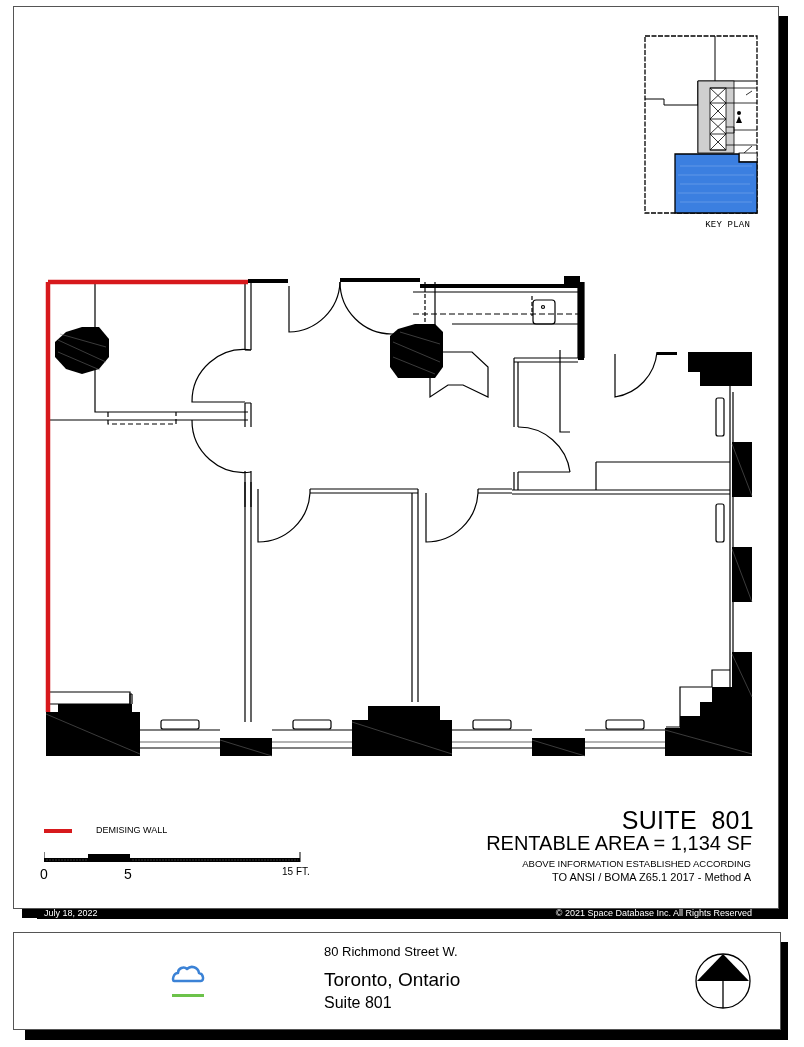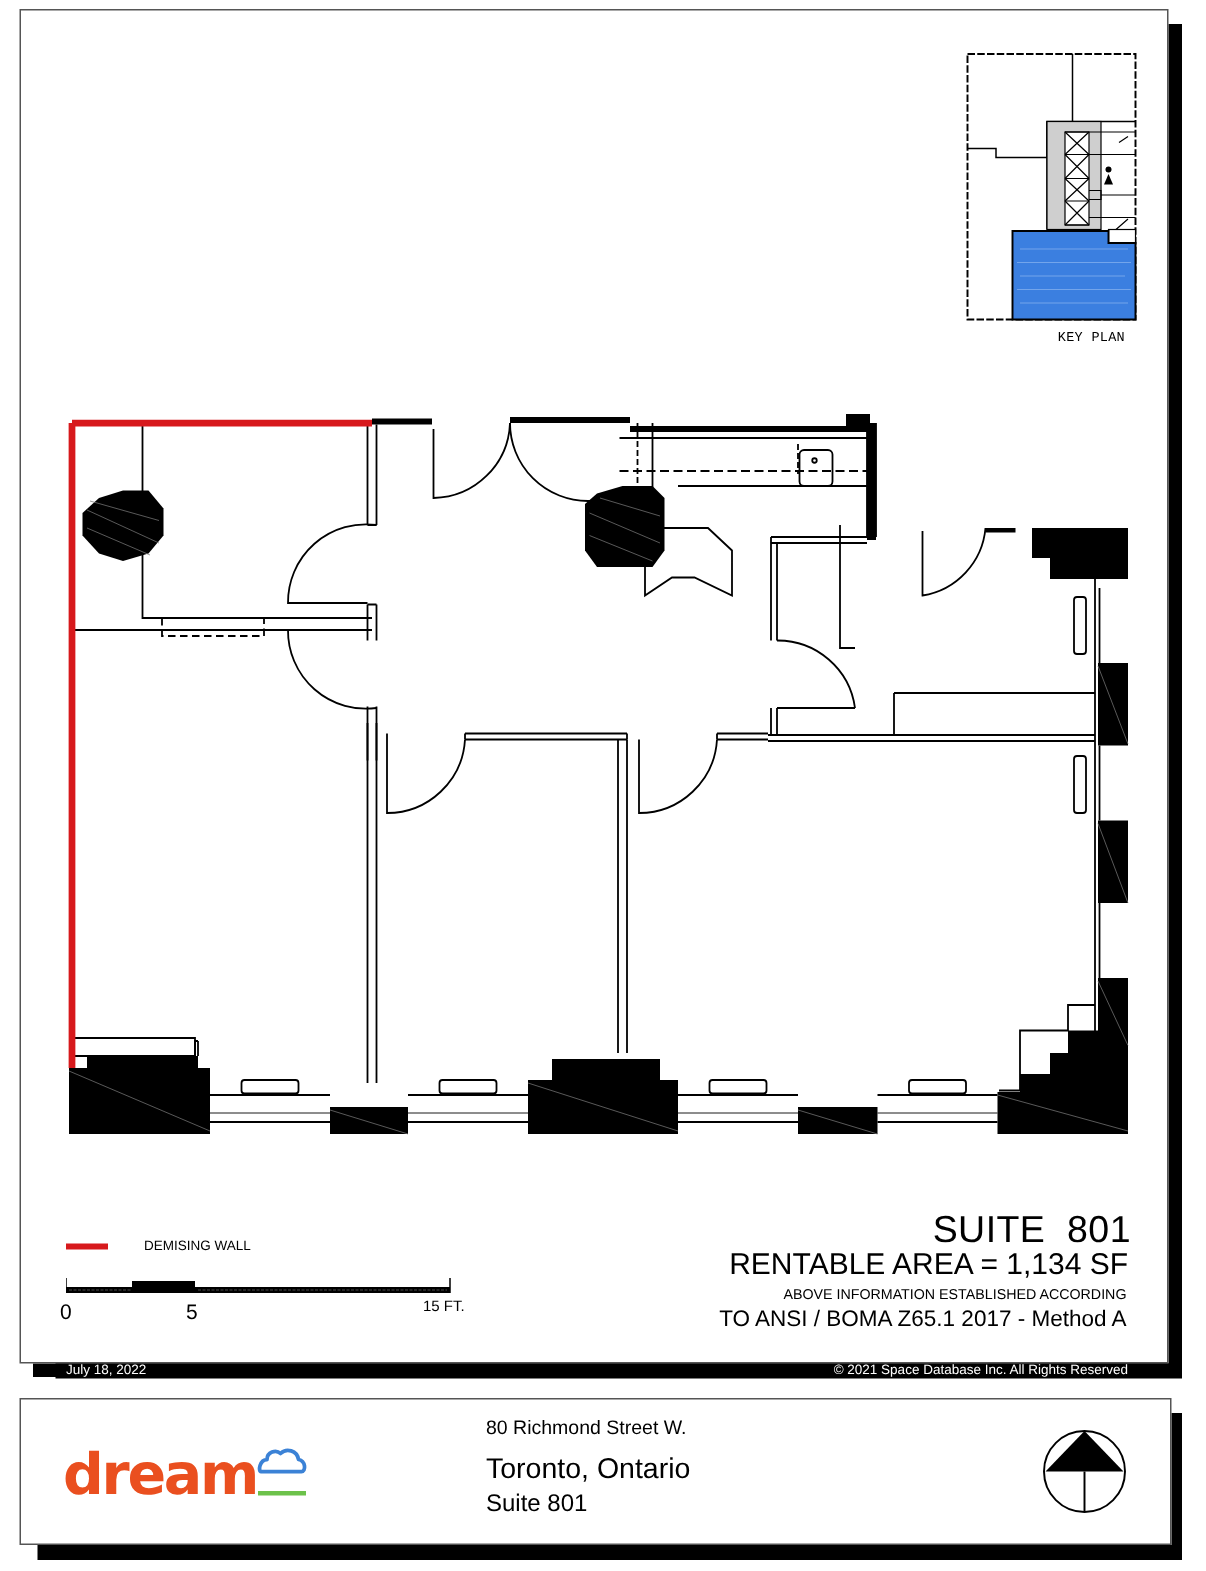--- a/index.html
+++ b/index.html
@@ -27,21 +27,21 @@
 
     .scalebar { position: absolute; left: 44px; top: 852px; width: 260px; height: 40px; }
     .scale-0 { position: absolute; left: 40px; top: 866px; font-size: 14px; }
     .scale-5 { position: absolute; left: 124px; top: 866px; font-size: 14px; }
     .scale-15 { position: absolute; left: 282px; top: 866px; font-size: 10px; white-space: nowrap; }
 
     
     .suite-title { position: absolute; right: 50px; top: 806px; font-size: 25px; white-space: pre; letter-spacing: 0.3px; }
     .rentable { position: absolute; right: 52px; top: 832px; font-size: 20px; white-space: nowrap; }
     .note1 { position: absolute; right: 53px; top: 858px; font-size: 9.5px; white-space: nowrap; text-align: right; }
-    .note2 { position: absolute; right: 53px; top: 871px; font-size: 15px; white-space: nowrap; }
+    .note2 { position: absolute; right: 53px; top: 871px; font-size: 11px; white-space: nowrap; }
 
     
     .info-shadow { position: absolute; left: 25px; top: 942px; width: 763px; height: 98px; background: #000; }
     .info-box { position: absolute; left: 13px; top: 932px; width: 768px; height: 98px; background: #fff; border: 1.5px solid #555; box-sizing: border-box; }
 
     .logo { position: absolute; left: 42px; top: 962px; width: 170px; height: 42px; }
     .logo-text { position: absolute; left: 0; top: 0; font-size: 38px; font-weight: bold; color: #ea4f1f; letter-spacing: -1.5px; line-height: 42px; font-family: "DejaVu Sans", sans-serif; }
     .logo-cloud { position: absolute; left: 128px; top: 1px; width: 36px; height: 38px; }
 
     .addr1 { position: absolute; left: 324px; top: 944px; font-size: 13px; white-space: nowrap; }
@@ -218,21 +218,20 @@
 
 <div class="suite-title">SUITE  801</div>
 <div class="rentable">RENTABLE AREA = 1,134 SF</div>
 <div class="note1">ABOVE INFORMATION ESTABLISHED ACCORDING</div>
 <div class="note2">TO ANSI / BOMA Z65.1 2017 - Method A</div>
 
 <div class="info-shadow"></div>
 <div class="info-box"></div>
 
 <div class="logo">
-  <div class="logo-text">dream</div>
   <svg class="logo-cloud" viewBox="0 0 36 38">
     <path d="M4 18 H31 C34 18 34 11 29 10 C28 4 21 2 17 6 C14 3 8 5 8 10 C3 10 2 18 4 18 Z" fill="none" stroke="#3b82d6" stroke-width="2.5" stroke-linejoin="round"></path>
     <rect x="2" y="31" width="32" height="3" fill="#6cc24a"></rect>
   </svg>
 </div>
 
 <div class="addr1">80 Richmond Street W.</div>
 <div class="addr2">Toronto, Ontario</div>
 <div class="addr3">Suite 801</div>
 

